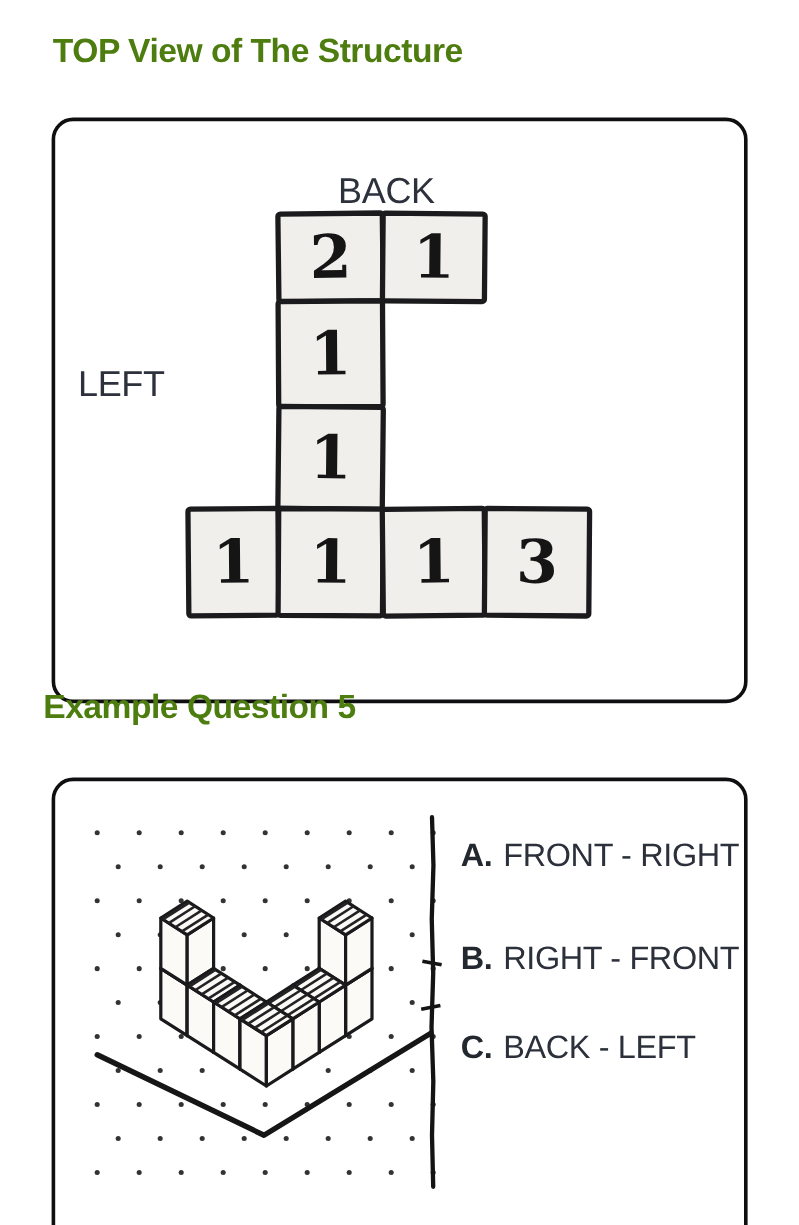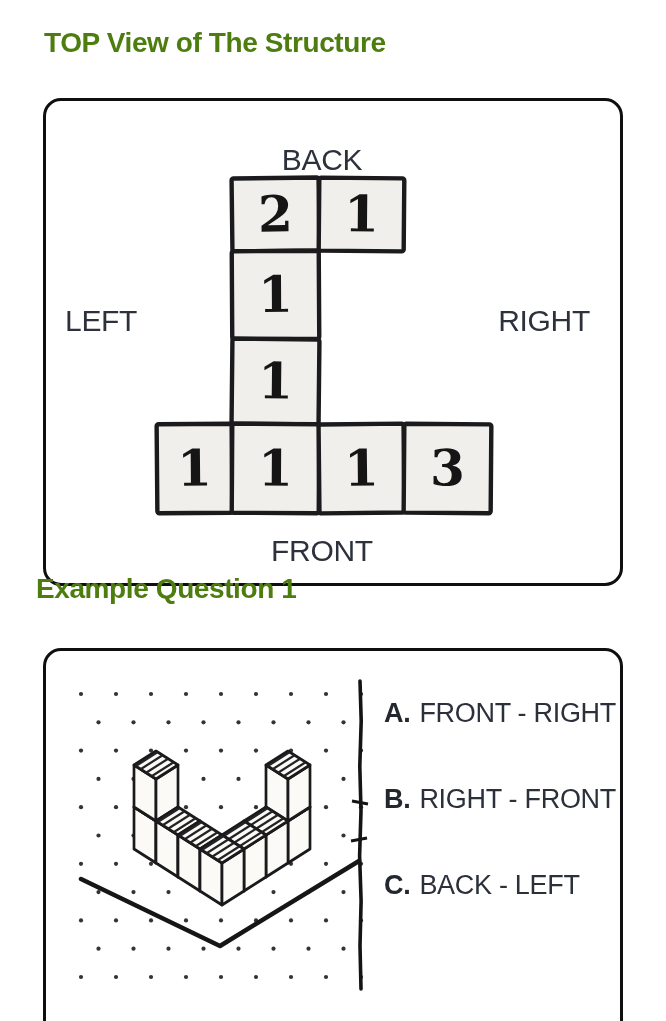--- a/index.html
+++ b/index.html
@@ -27,22 +27,20 @@
 </head>
 <body>
 
 <div class="page">
 
   <div class="title t1">TOP View of The Structure</div>
 
   <div class="box box1">
     <div class="dirlabel lbl-back">BACK</div>
     <div class="dirlabel lbl-left">LEFT</div>
-    <div class="dirlabel lbl-right">RIGHT</div>
-    <div class="dirlabel lbl-front">FRONT</div>
     <svg class="gridsvg" width="574" height="482" viewBox="0 0 574 482">
         <g transform="rotate(-0.7 229.5 113.5)">
           <rect x="186" y="77" width="87" height="73" rx="2" fill="#f1efeb" stroke="#1b1b1e" stroke-width="4.4"></rect>
           <text x="229.5" y="130.5" text-anchor="middle" font-family="&quot;DejaVu Serif&quot;,serif" font-weight="bold" font-size="50" fill="#151515">2</text>
         </g>
         <g transform="rotate(0.5 315.5 113.5)">
           <rect x="273" y="77" width="85" height="73" rx="2" fill="#f1efeb" stroke="#1b1b1e" stroke-width="4.4"></rect>
           <text x="315.5" y="130.5" text-anchor="middle" font-family="&quot;DejaVu Serif&quot;,serif" font-weight="bold" font-size="50" fill="#151515">1</text>
         </g>
         <g transform="rotate(-0.35 229.5 194)">
@@ -65,21 +63,21 @@
           <rect x="273" y="323" width="85" height="89" rx="2" fill="#f1efeb" stroke="#1b1b1e" stroke-width="4.4"></rect>
           <text x="315.5" y="384.5" text-anchor="middle" font-family="&quot;DejaVu Serif&quot;,serif" font-weight="bold" font-size="50" fill="#151515">1</text>
         </g>
         <g transform="rotate(0.45 401.5 367.5)">
           <rect x="358" y="323" width="87" height="89" rx="2" fill="#f1efeb" stroke="#1b1b1e" stroke-width="4.4"></rect>
           <text x="401.5" y="384.5" text-anchor="middle" font-family="&quot;DejaVu Serif&quot;,serif" font-weight="bold" font-size="50" fill="#151515">3</text>
         </g>
       </svg>
   </div>
 
-  <div class="title t2">Example Question 1</div>
+  <div class="title t2">Example Question 5</div>
 
   <div class="box box2">
     <svg class="figsvg" width="340" height="369" viewBox="0 0 340 369">
         <g fill="#333333">
           <circle cx="35.0" cy="43.0" r="2.1"></circle>
           <circle cx="70.0" cy="43.0" r="2.1"></circle>
           <circle cx="105.0" cy="43.0" r="2.1"></circle>
           <circle cx="140.0" cy="43.0" r="2.1"></circle>
           <circle cx="175.0" cy="43.0" r="2.1"></circle>
           <circle cx="210.0" cy="43.0" r="2.1"></circle>
@@ -250,18 +248,18 @@
           <line x1="155.76" y1="199.12" x2="177.76" y2="185.12" stroke-width="2.2" stroke="#232326"></line>
         </g>
       </svg>
 
     <div class="option" style="top:62px">
       <span class="olet">A.</span><span class="otext">FRONT - RIGHT</span>
     </div>
     <div class="option" style="top:148px">
       <span class="olet">B.</span><span class="otext">RIGHT - FRONT</span>
     </div>
-    <div class="option" style="top:234px">
+    <div class="option" style="top:222px">
       <span class="olet">C.</span><span class="otext">BACK - LEFT</span>
     </div>
   </div>
 
 </div>
 
 </body></html>

